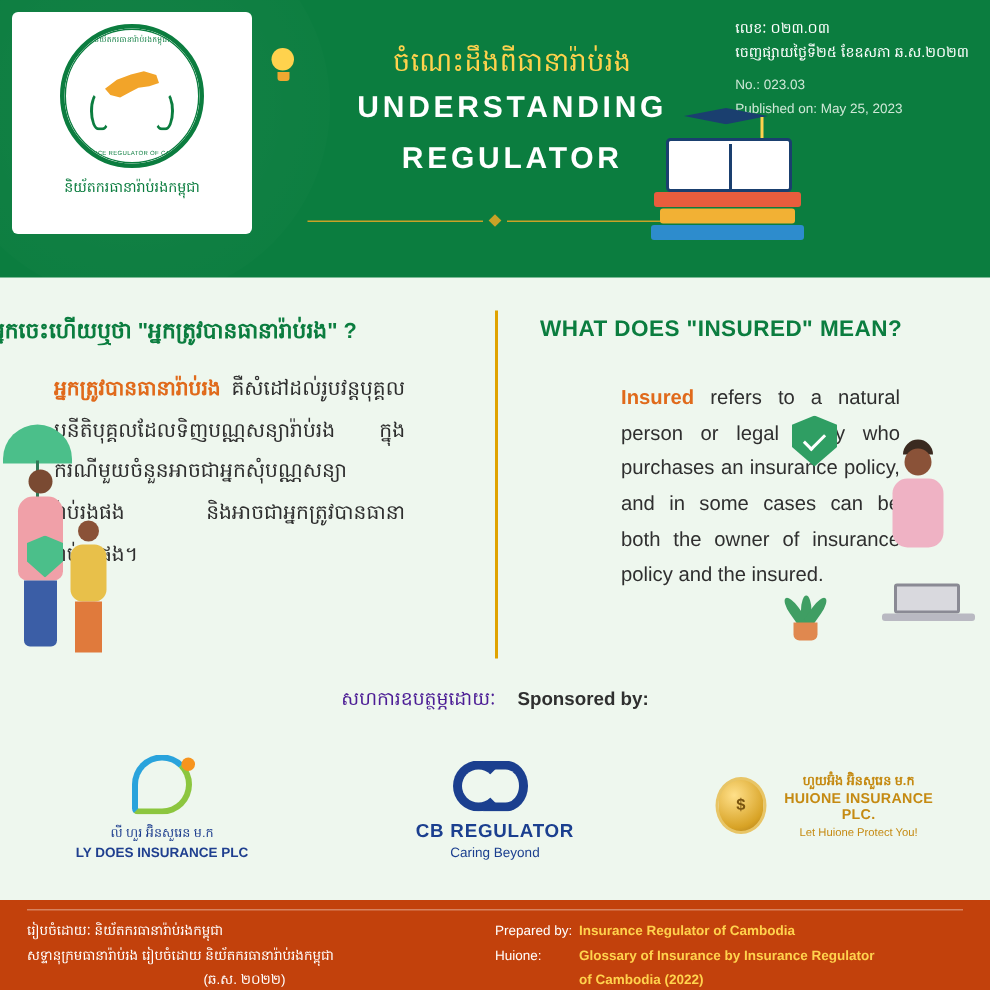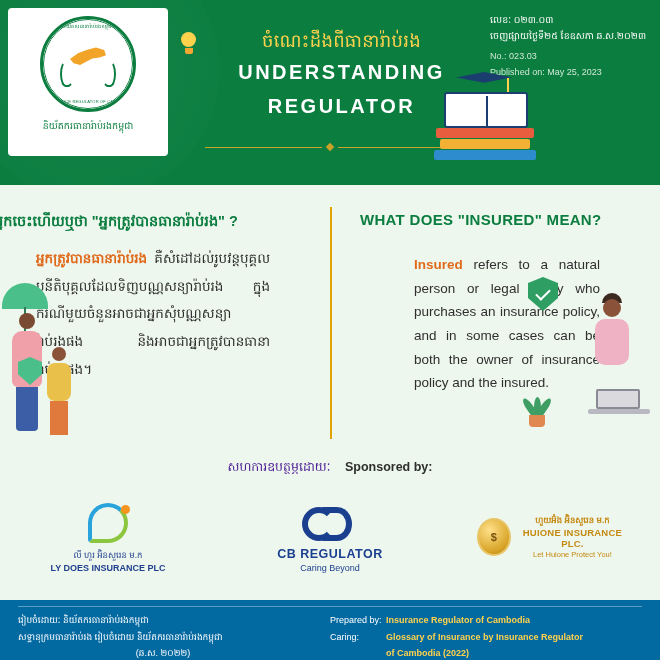--- a/index.html
+++ b/index.html
@@ -269,21 +269,21 @@
     color: #7a5410; font-size: 11px; font-weight: bold;
     border: 2px solid #e8c566;
   }
   .huione-text { text-align: center; }
   .huione-text .kh { font-size: 8.5px; color: #c58a12; font-weight: bold; }
   .huione-text .en { font-size: 9.5px; color: #c58a12; font-weight: bold; letter-spacing: .2px; }
   .huione-text .slogan { font-size: 7.5px; color: #c58a12; margin-top: 1px; }
 
   
   .footer {
-    position: absolute; left: 0; top: 600px; width: 660px; height: 60px; background: #0369a1;
+    position: absolute; left: 0; top: 600px; width: 660px; height: 60px; background: #c2410c;
   }
   .footer-rule { position: absolute; left: 18px; top: 6px; width: 624px; height: 1px; background: rgba(255,255,255,.35); }
   .footer-left {
     position: absolute; left: 18px; top: 12px; width: 300px;
     color: #ffffff; font-size: 9px; line-height: 1.85;
   }
   .footer-left .row { display: block; }
   .footer-left .indent { display: block; text-align: center; width: 290px; }
   .footer-right {
     position: absolute; left: 330px; top: 12px; width: 320px;
@@ -452,21 +452,21 @@
       <span class="row">រៀបចំដោយៈ និយ័តករធានារ៉ាប់រងកម្ពុជា</span>
       <span class="row">សទ្ទានុក្រមធានារ៉ាប់រង រៀបចំដោយ និយ័តករធានារ៉ាប់រងកម្ពុជា</span>
       <span class="indent">(ឆ.ស. ២០២២)</span>
     </div>
 
     <div class="footer-right">
       <div>
         <span class="lbl">Prepared by:</span><span class="val">Insurance Regulator of Cambodia</span>
       </div>
       <div>
-        <span class="lbl">Caring:</span><span class="val">Glossary of Insurance by Insurance Regulator</span>
+        <span class="lbl">Huione:</span><span class="val">Glossary of Insurance by Insurance Regulator</span>
       </div>
       <div>
         <span class="val2">of  Cambodia (2022)</span>
       </div>
     </div>
   </div>
 
 </div>
 
 </body></html>

